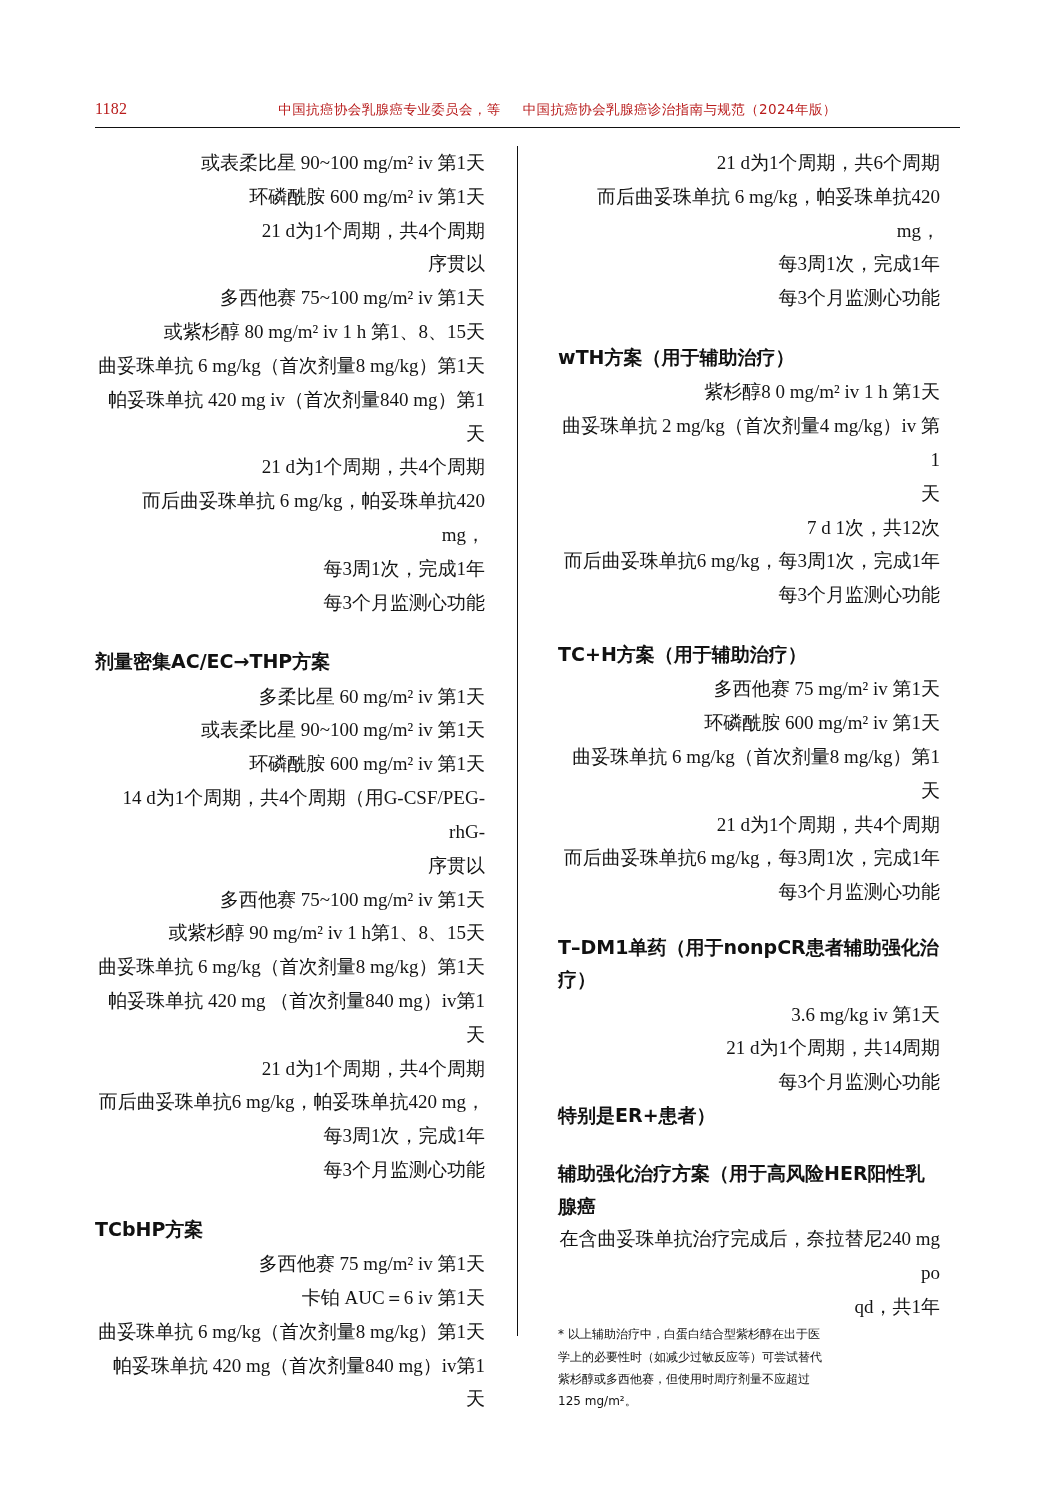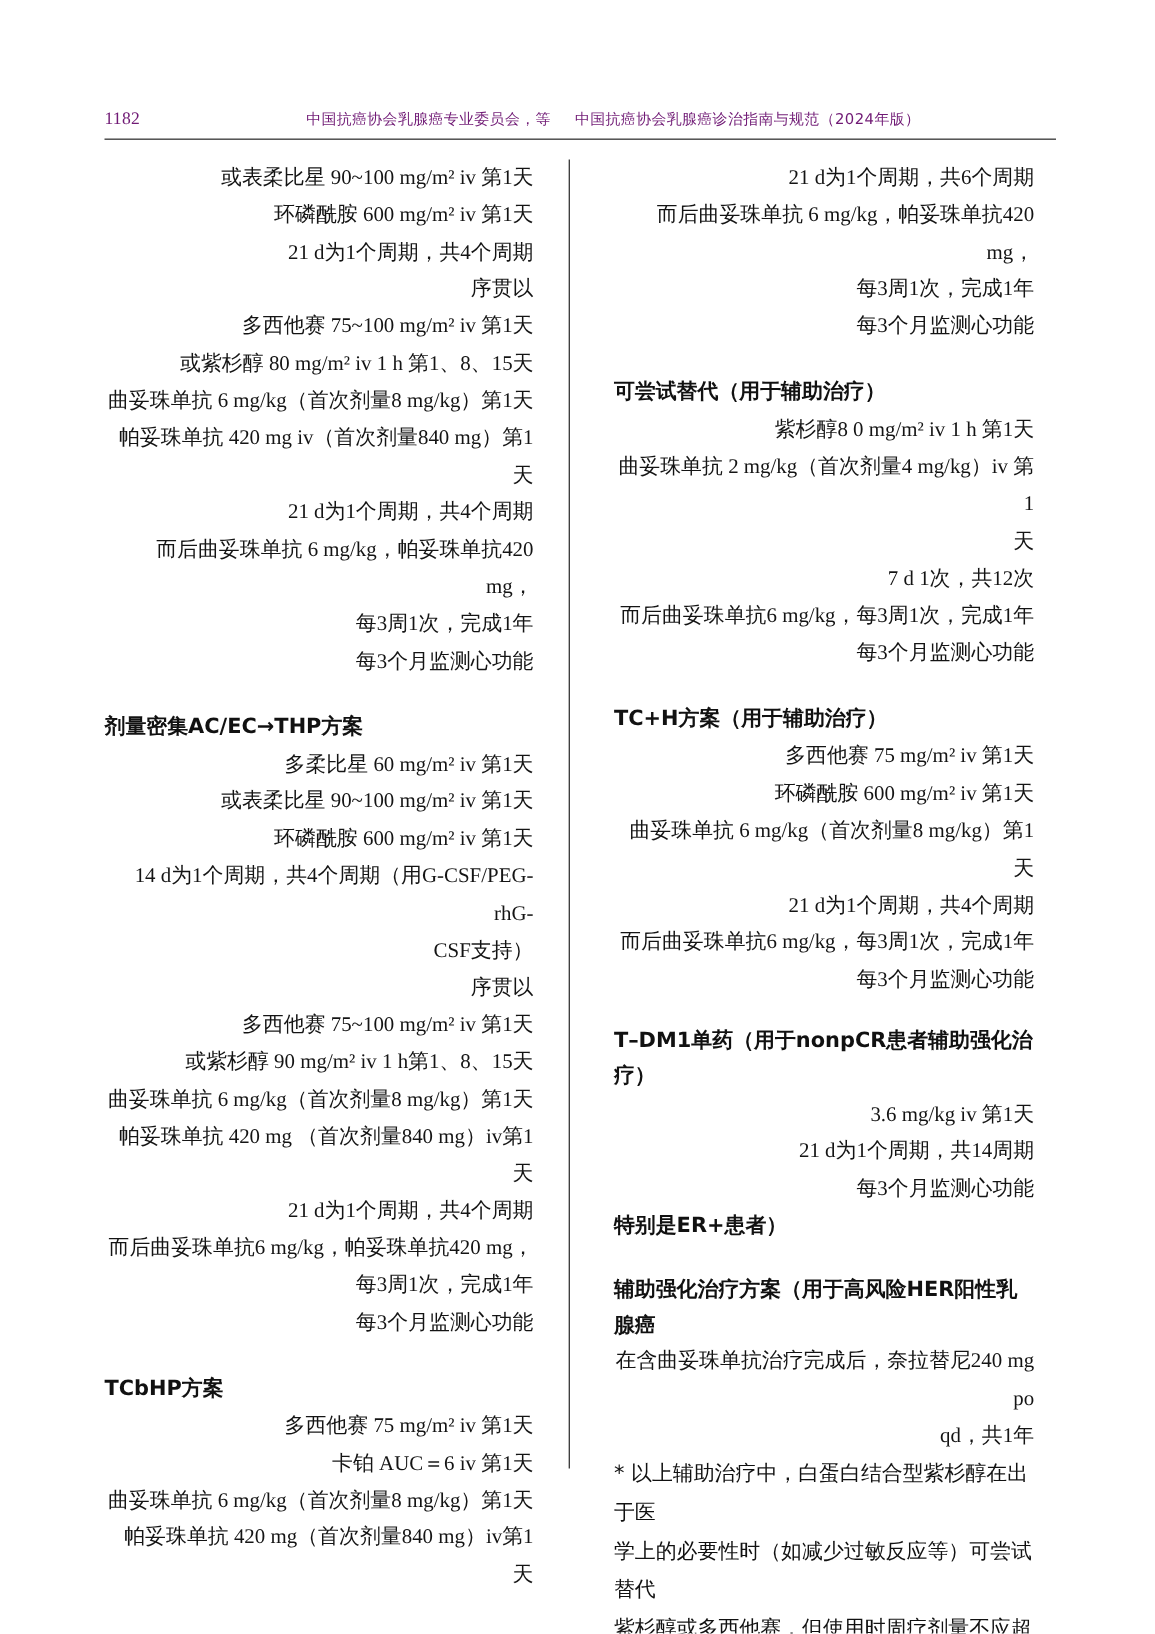--- a/index.html
+++ b/index.html
@@ -18,21 +18,21 @@
     width: 1050px;
     height: 1485px;
     box-sizing: border-box;
     padding: 100px 90px 60px 95px;
   }
   .header {
     display: flex;
     align-items: baseline;
     font-size: 14.5px;
     letter-spacing: 0.2px;
-    color: #701a75;
+    color: #b91c1c;
     padding-bottom: 6px;
   }
   .header .page-number {
     font-family: "Liberation Serif", serif;
     font-size: 16px;
     width: 60px;
   }
   .header .header-center {
     flex: 1;
     text-align: center;
@@ -87,21 +87,21 @@
     margin-bottom: 2px;
   }
   .heading.tight {
     margin-top: 22px;
   }
   .block {
     margin-bottom: 0;
   }
   .note {
     font-family: "DejaVu Sans", sans-serif;
-    font-size: 19px;
+    font-size: 12px;
     line-height: 1.85;
     color: #111;
   }
 </style>
 </head>
 <body>
 
 <div class="page">
 
   <div class="header">
@@ -130,21 +130,20 @@
         <div class="line">每3周1次，完成1年</div>
         <div class="line">每3个月监测心功能</div>
       </div>
 
       <div class="block">
         <div class="heading">剂量密集AC/EC→THP方案</div>
         <div class="line">多柔比星 60 mg/m² iv 第1天</div>
         <div class="line">或表柔比星 90~100 mg/m² iv 第1天</div>
         <div class="line">环磷酰胺 600 mg/m² iv 第1天</div>
         <div class="line">14 d为1个周期，共4个周期（用G-CSF/PEG-rhG-</div>
-        <div class="line">CSF支持）</div>
         <div class="line">序贯以</div>
         <div class="line">多西他赛 75~100 mg/m² iv 第1天</div>
         <div class="line">或紫杉醇 90 mg/m² iv 1 h第1、8、15天</div>
         <div class="line">曲妥珠单抗 6 mg/kg（首次剂量8 mg/kg）第1天</div>
         <div class="line">帕妥珠单抗 420 mg （首次剂量840 mg）iv第1天</div>
         <div class="line">21 d为1个周期，共4个周期</div>
         <div class="line">而后曲妥珠单抗6 mg/kg，帕妥珠单抗420 mg，</div>
         <div class="line">每3周1次，完成1年</div>
         <div class="line">每3个月监测心功能</div>
       </div>
@@ -164,21 +163,21 @@
     <div class="col right">
 
       <div class="block">
         <div class="line">21 d为1个周期，共6个周期</div>
         <div class="line">而后曲妥珠单抗 6 mg/kg，帕妥珠单抗420 mg，</div>
         <div class="line">每3周1次，完成1年</div>
         <div class="line">每3个月监测心功能</div>
       </div>
 
       <div class="block">
-        <div class="heading">可尝试替代（用于辅助治疗）</div>
+        <div class="heading">wTH方案（用于辅助治疗）</div>
         <div class="line">紫杉醇8 0 mg/m² iv 1 h 第1天</div>
         <div class="line">曲妥珠单抗 2 mg/kg（首次剂量4 mg/kg）iv 第1</div>
         <div class="line">天</div>
         <div class="line">7 d 1次，共12次</div>
         <div class="line">而后曲妥珠单抗6 mg/kg，每3周1次，完成1年</div>
         <div class="line">每3个月监测心功能</div>
       </div>
 
       <div class="block">
         <div class="heading">TC+H方案（用于辅助治疗）</div>

